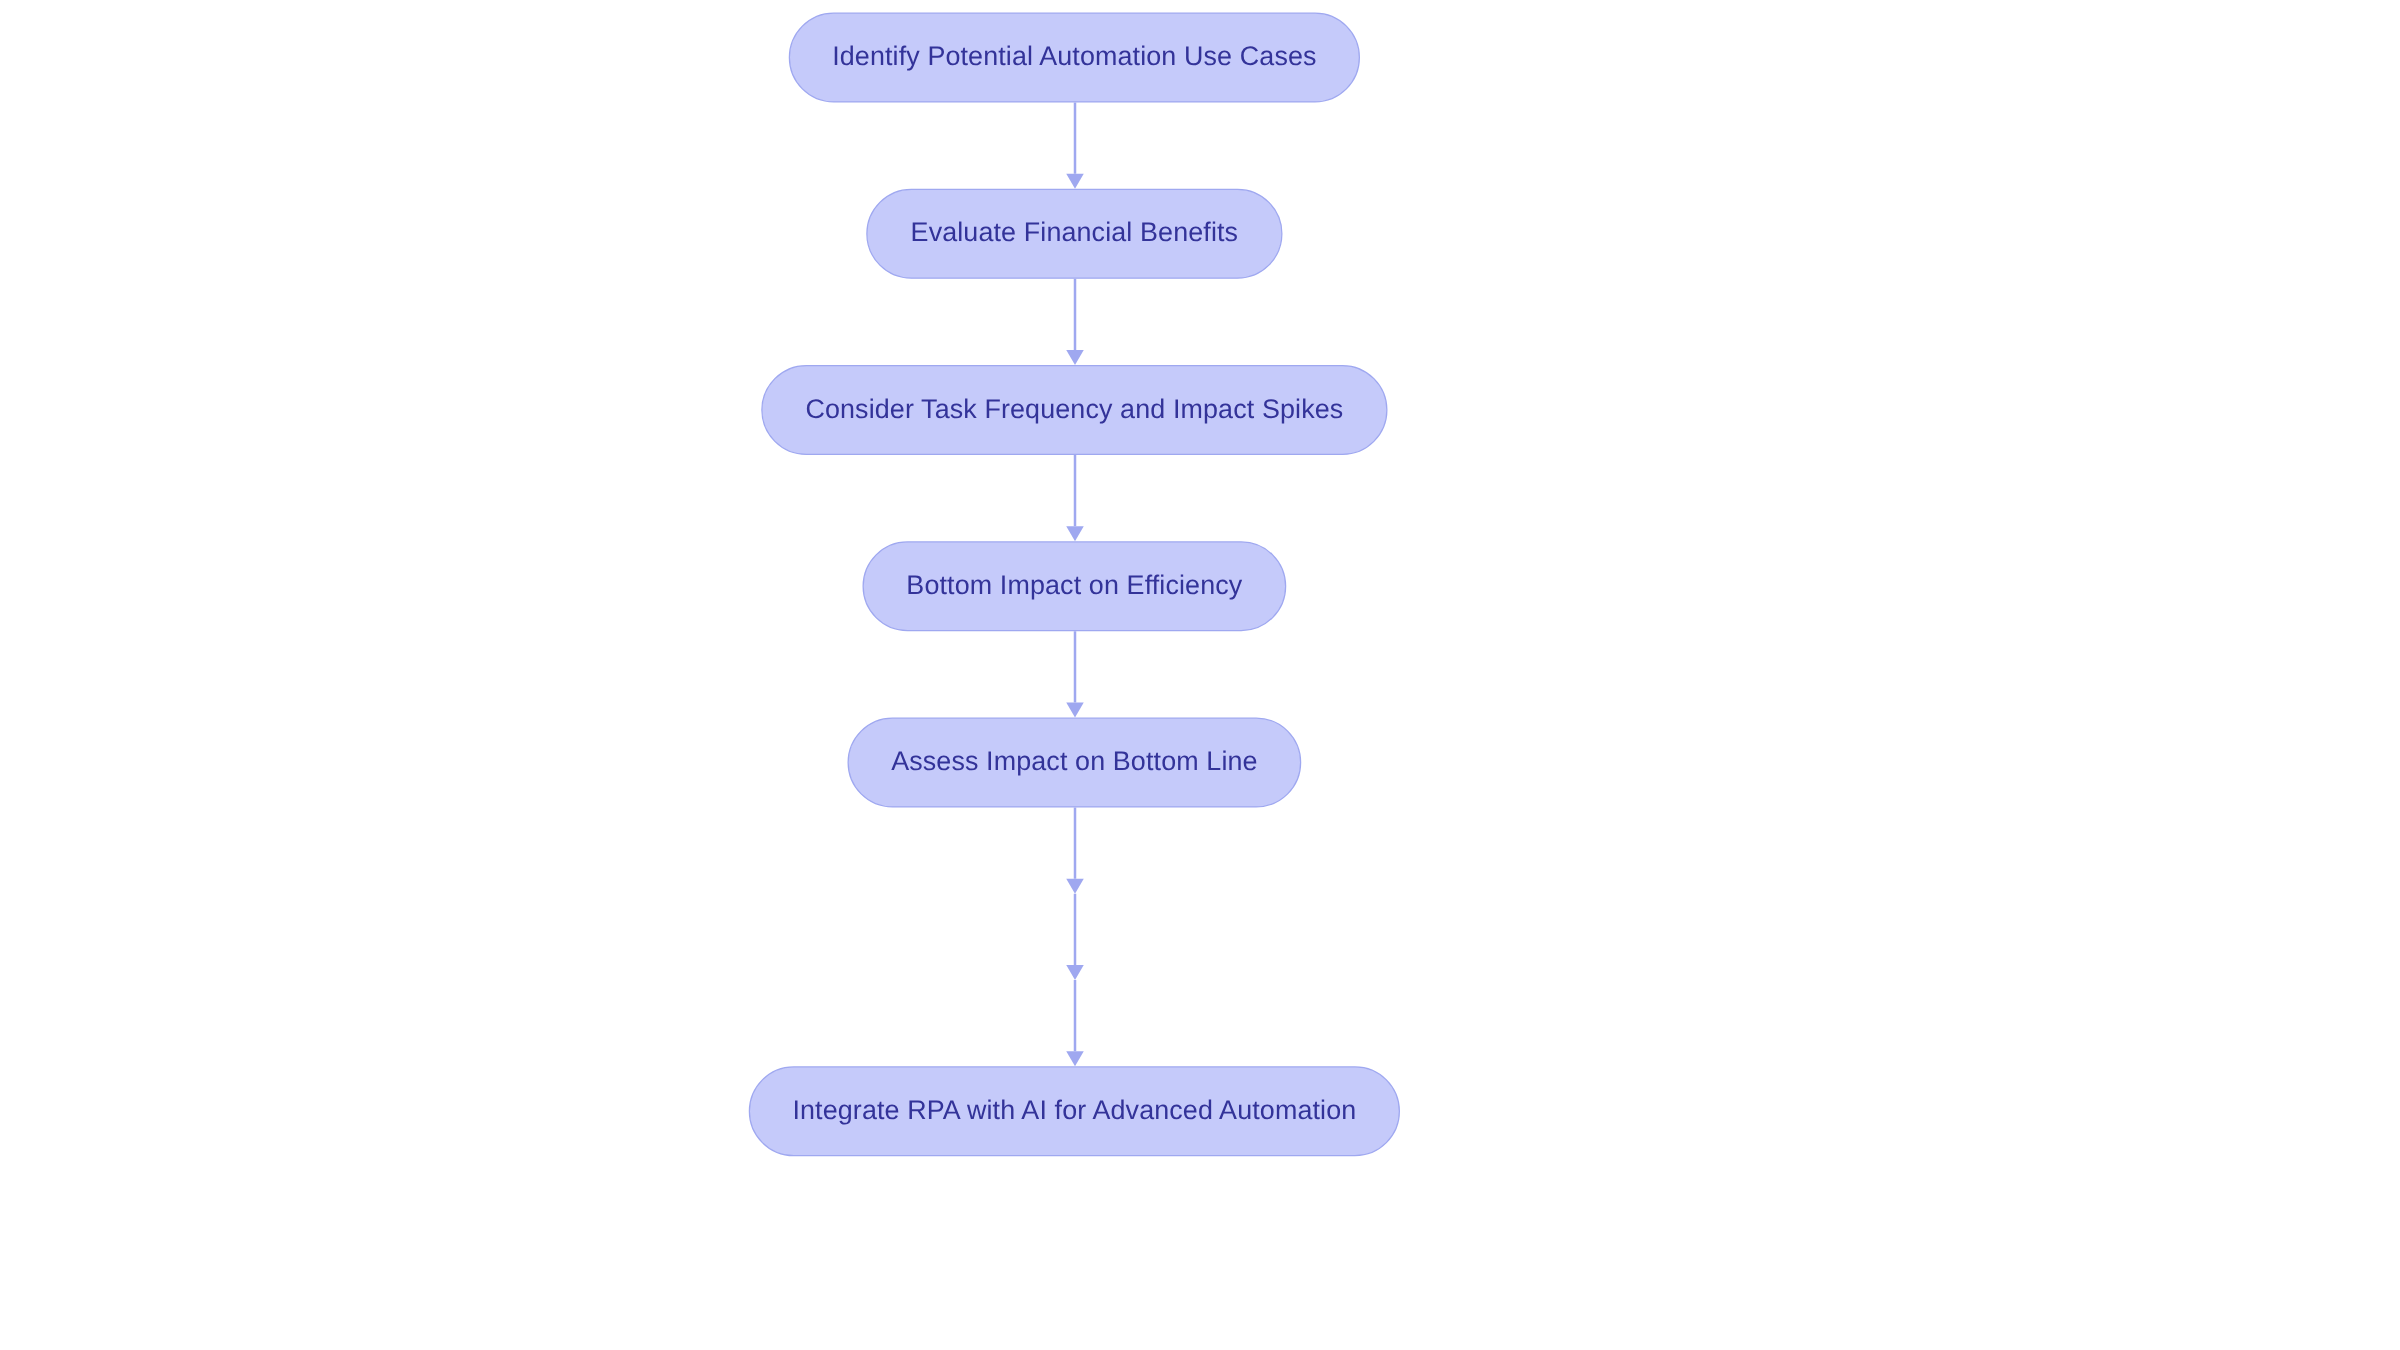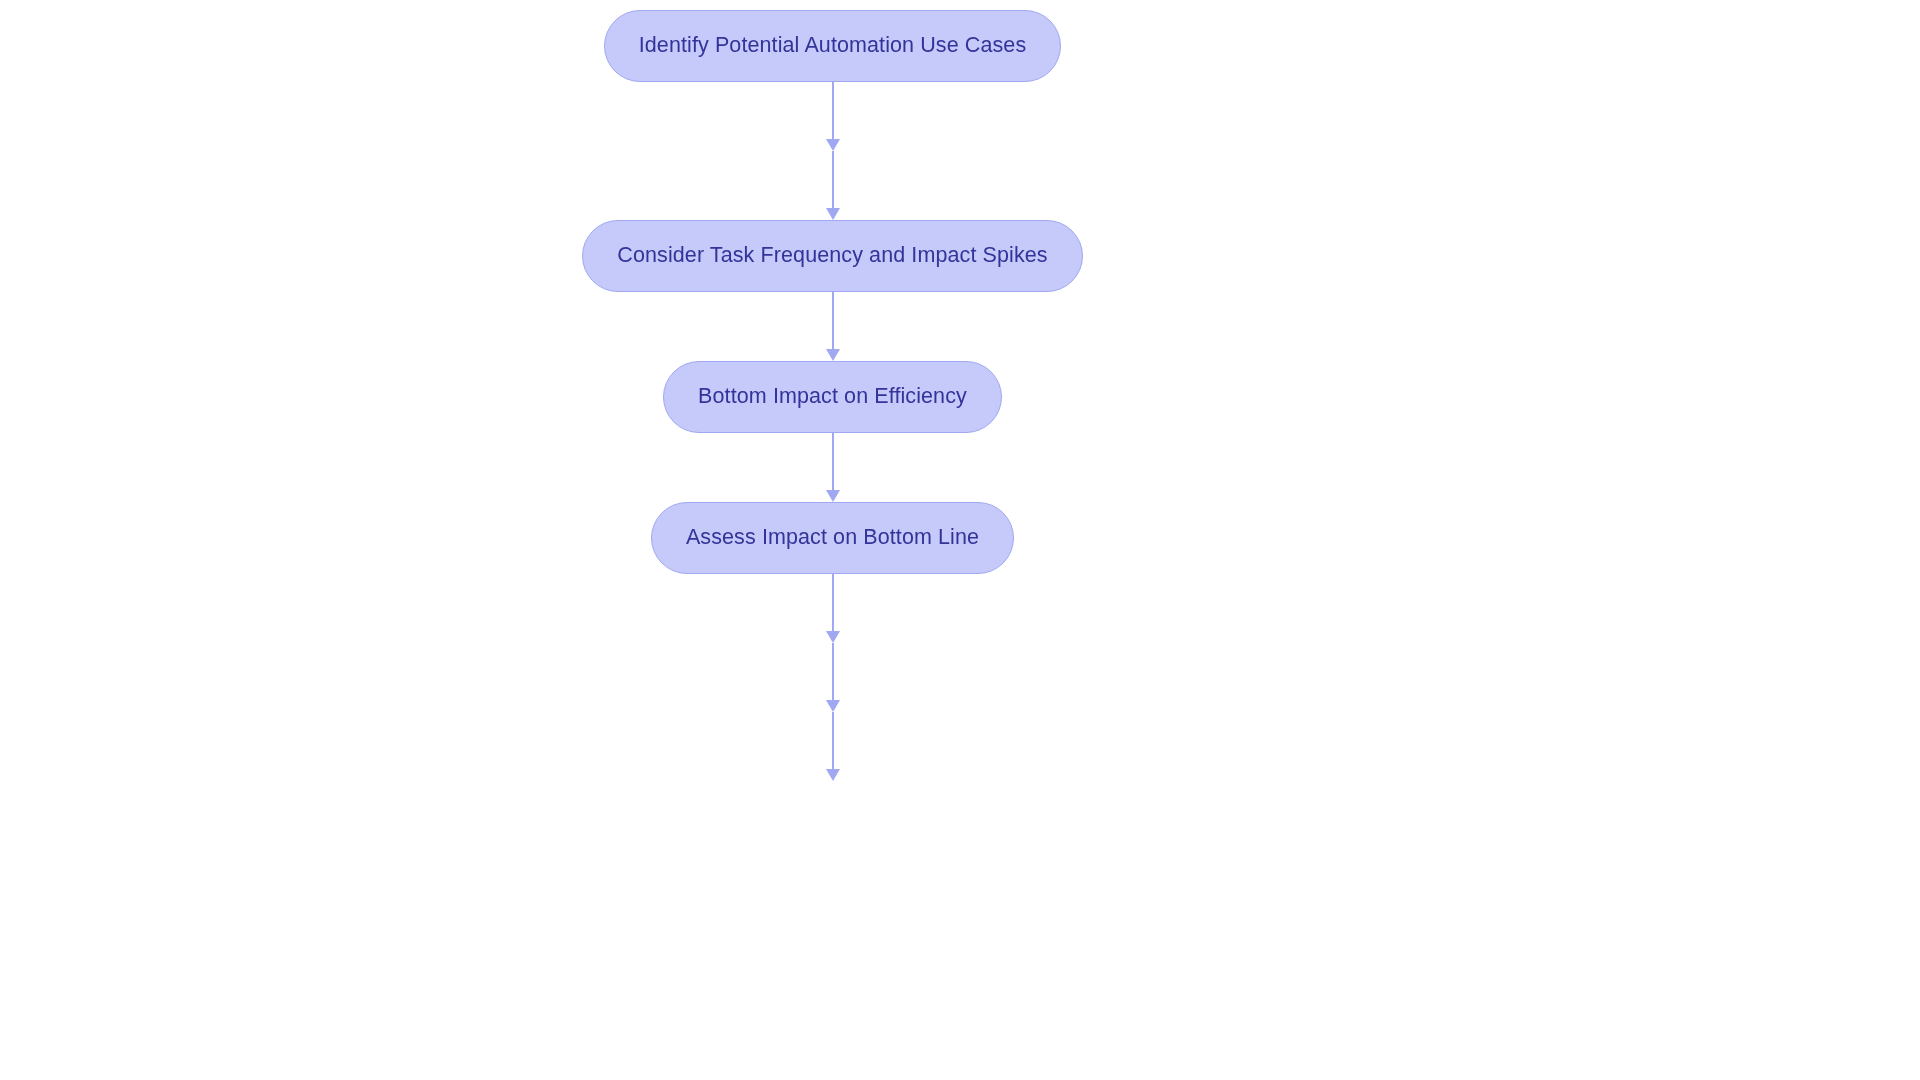--- a/index.html
+++ b/index.html
@@ -23,20 +23,21 @@
   }
 
   .flow-column {
     position: absolute;
     left: 0;
     top: 10px;
     width: 1665px;
     display: flex;
     flex-direction: column;
     align-items: center;
+    padding-left: 27px;
   }
 
   .flow-step {
     display: flex;
     flex-direction: column;
     align-items: center;
   }
 
   .node {
     box-sizing: border-box;
@@ -99,20 +100,25 @@
       <div class="node">
         <span class="node-label">Identify Potential Automation Use Cases</span>
       </div>
     </div>
 
     <div class="connector">
       <div class="conn-line"></div>
       <div class="conn-head"></div>
     </div>
 
+    <div class="flow-step">
+      <div class="node">
+        <span class="node-label">Evaluate Financial Benefits</span>
+      </div>
+    </div>
 
     <div class="connector">
       <div class="conn-line"></div>
       <div class="conn-head"></div>
     </div>
 
     <div class="flow-step">
       <div class="node">
         <span class="node-label">Consider Task Frequency and Impact Spikes</span>
       </div>
@@ -150,15 +156,20 @@
       <div class="conn-line"></div>
       <div class="conn-head"></div>
     </div>
 
 
     <div class="connector">
       <div class="conn-line"></div>
       <div class="conn-head"></div>
     </div>
 
+    <div class="flow-step">
+      <div class="node">
+        <span class="node-label">Integrate RPA with AI for Advanced Automation</span>
+      </div>
+    </div>
 
   </div>
 </div>
 
 </body></html>

